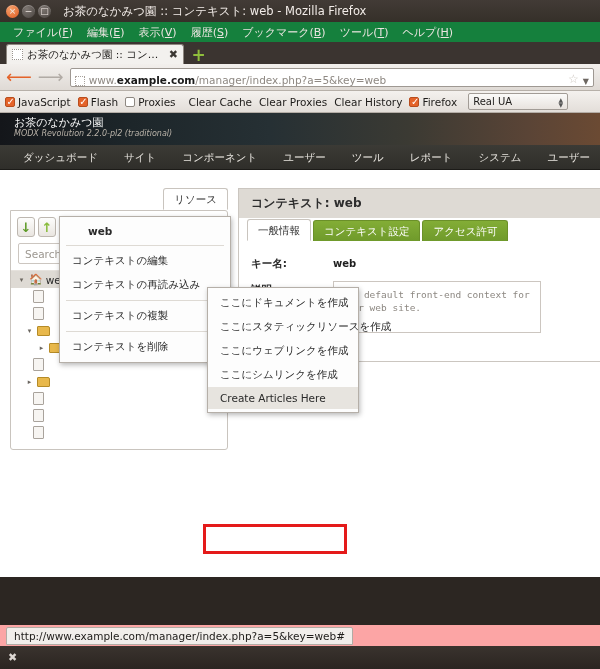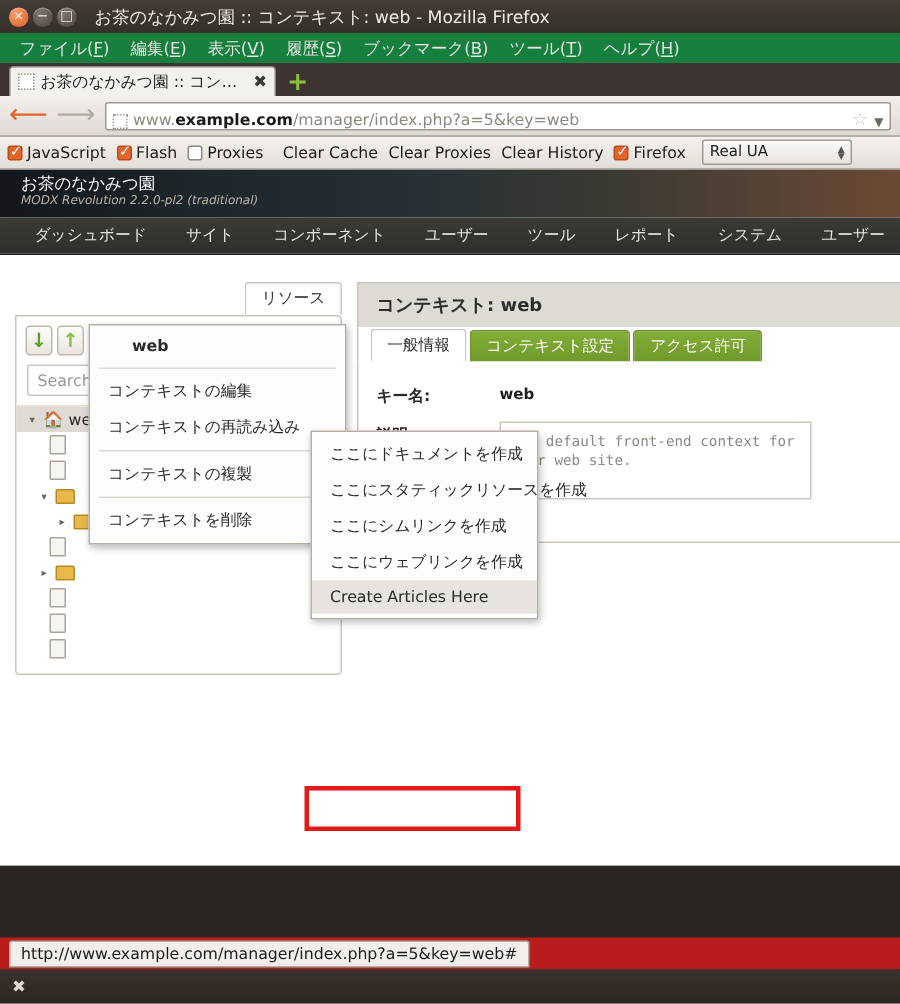--- a/index.html
+++ b/index.html
@@ -212,21 +212,21 @@
   }
   .ctxitem.head { font-weight: bold; padding: 5px 12px 5px 28px; }
   .ctxitem.hl { background: #e7e4df; }
   .ctxsep { height: 1px; background: #dedad4; margin: 3px 6px; }
   .caret { font-size: 7px; color: #6c6761; }
   .redbox {
     position: absolute; border: 3px solid #e41a1a; z-index: 60; pointer-events: none;
   }
 
   
-  .statuswrap { flex: 0 0 44px; background: #b91c1c; position: relative; margin-top: 48px; }
+  .statuswrap { flex: 0 0 44px; background: #fca5a5; position: relative; margin-top: 48px; }
   .statusbar {
     position: absolute; left: 6px; top: 2px; height: 18px;
     background: #f1eeeb; border: 1px solid #b2aba4; border-radius: 2px 2px 0 0;
     display: flex; align-items: center; padding: 0 7px;
     font-size: 10.5px; color: #1d1b19; white-space: nowrap;
   }
   .taskbar { position: absolute; left: 0; right: 0; top: 21px; height: 23px;
              background: linear-gradient(to bottom, #3a332e, #2b2521);
              display: flex; align-items: center; padding-left: 8px; }
   .taskbar .tg { color: #ded8d3; font-size: 11px; }
@@ -424,22 +424,22 @@
               </div>
             <div class="ctxsep"></div>
             <div class="ctxitem">
                 <span>コンテキストを削除</span>
               </div>
           </div>
 
           <div class="ctxmenu sub">
             <div class="ctxitem">ここにドキュメントを作成</div>
             <div class="ctxitem">ここにスタティックリソースを作成</div>
+            <div class="ctxitem">ここにウェブリンクを作成</div>
             <div class="ctxitem">ここにシムリンクを作成</div>
-            <div class="ctxitem">ここにウェブリンクを作成</div>
             <div class="ctxitem hl">Create Articles Here</div>
           </div>
         </div>
       </div>
 
       <div class="contentpanel">
         <div class="cp-title">コンテキスト: web</div>
         <div class="cp-tabs">
           <div class="ptab active">一般情報</div>
           <div class="ptab">コンテキスト設定</div>

